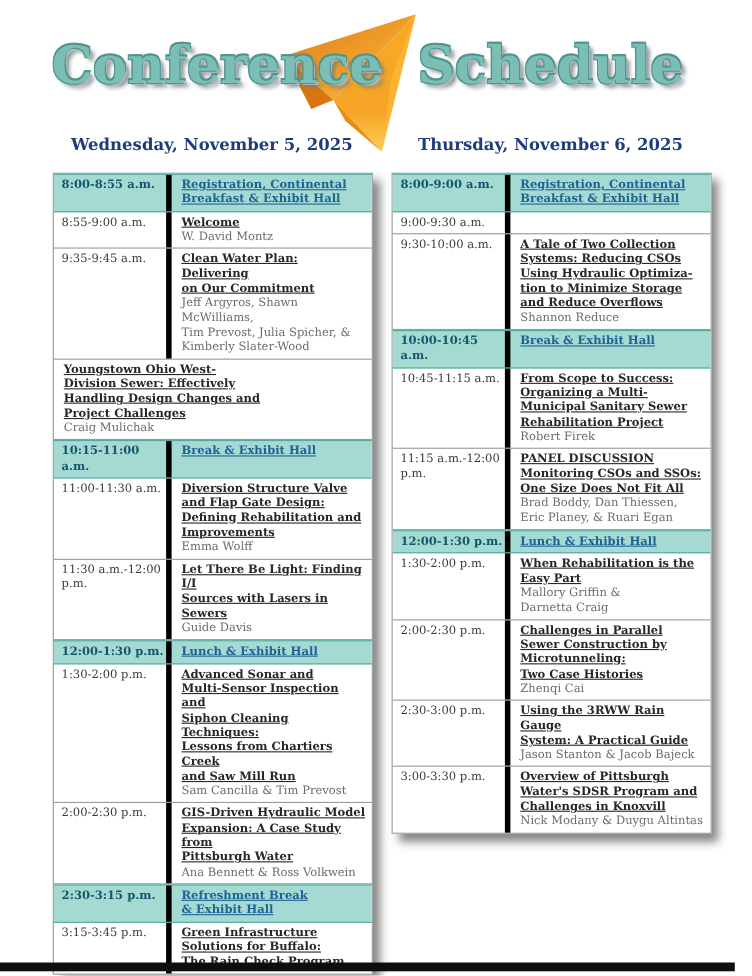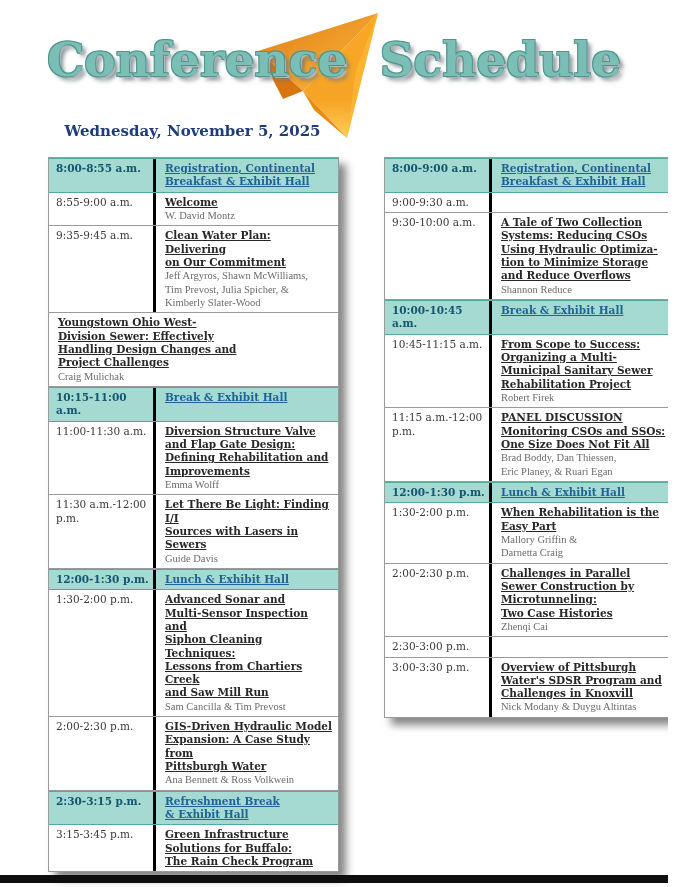--- a/index.html
+++ b/index.html
@@ -59,33 +59,33 @@
   .schedule-table {
     position: absolute;
     top: 157px;
     width: 289px;
     z-index: 2;
     background: #ffffff;
     border: 1px solid #9a9a9a;
     box-shadow: 7px 7px 8px rgba(35,35,35,0.55);
   }
   #table-wed { left: 48px; }
-  #table-thu { left: 356px; margin-left: 28px; }
+  #table-thu { left: 356px; }
 
   .row {
     display: flex;
     border-bottom: 1px solid #9a9a9a;
   }
   .row:last-child { border-bottom: none; }
 
   .time-cell {
     flex: 0 0 107px;
     width: 107px;
     padding: 3px 2px 3px 7px;
-    border-right: 3px solid #000000;
+    border-right: 5px solid #000000;
     font-size: 10.5px;
     line-height: 1.27;
     color: #3a3a3a;
     white-space: pre-line;
     box-sizing: border-box;
   }
   .session-cell {
     flex: 1;
     padding: 3px 6px 3px 9px;
     box-sizing: border-box;
@@ -96,21 +96,20 @@
     line-height: 1.27;
     color: #272727;
     white-space: pre-line;
     text-decoration: underline;
   }
   .session-speakers {
     font-size: 10.5px;
     line-height: 1.27;
     color: #6b6b6b;
     white-space: pre-line;
-    font-family: Liberation Serif, serif;
   }
 
   .row.highlight {
     background: #A5DAD3;
     border-top: 1px solid #54A8A0;
     border-bottom: 1px solid #54A8A0;
   }
   .row.highlight .time-cell {
     color: #14566E;
     font-weight: bold;
@@ -149,20 +148,21 @@
     <polygon points="378,13 258,51 303,91" fill="url(#g1)"></polygon>
     <polygon points="378,13 303,91 347,138" fill="url(#g2)"></polygon>
     <polygon points="378,13 347,138 356,70" fill="#FFB93A" opacity="0.7"></polygon>
     <polygon points="258,51 303,91 283,99" fill="#D9750F"></polygon>
     <polygon points="303,91 347,138 314,110" fill="#E98C14"></polygon>
   </svg>
 
   <div id="main-title">Conference Schedule</div>
 
   <div id="date-wed" class="date-heading">Wednesday, November 5, 2025</div>
+  <div id="date-thu" class="date-heading">Thursday, November 6, 2025</div>
 
   <div id="table-wed" class="schedule-table">
       <div class="row highlight">
         <div class="time-cell">8:00-8:55 a.m.</div>
         <div class="session-cell">
           <div class="session-title">Registration, Continental
 Breakfast &amp; Exhibit Hall</div>
         </div>
       </div>
       <div class="row">
@@ -325,20 +325,25 @@
         <div class="session-cell">
           <div class="session-title">Challenges in Parallel
 Sewer Construction by
 Microtunneling:
 Two Case Histories</div>
           <div class="session-speakers">Zhenqi Cai</div>
         </div>
       </div>
       <div class="row">
         <div class="time-cell">2:30-3:00 p.m.</div>
+        <div class="session-cell">
+          <div class="session-title">Using the 3RWW Rain Gauge
+System: A Practical Guide</div>
+          <div class="session-speakers">Jason Stanton &amp; Jacob Bajeck</div>
+        </div>
       </div>
       <div class="row">
         <div class="time-cell">3:00-3:30 p.m.</div>
         <div class="session-cell">
           <div class="session-title">Overview of Pittsburgh
 Water's SDSR Program and
 Challenges in Knoxvill</div>
           <div class="session-speakers">Nick Modany &amp; Duygu Altintas</div>
         </div>
       </div>

